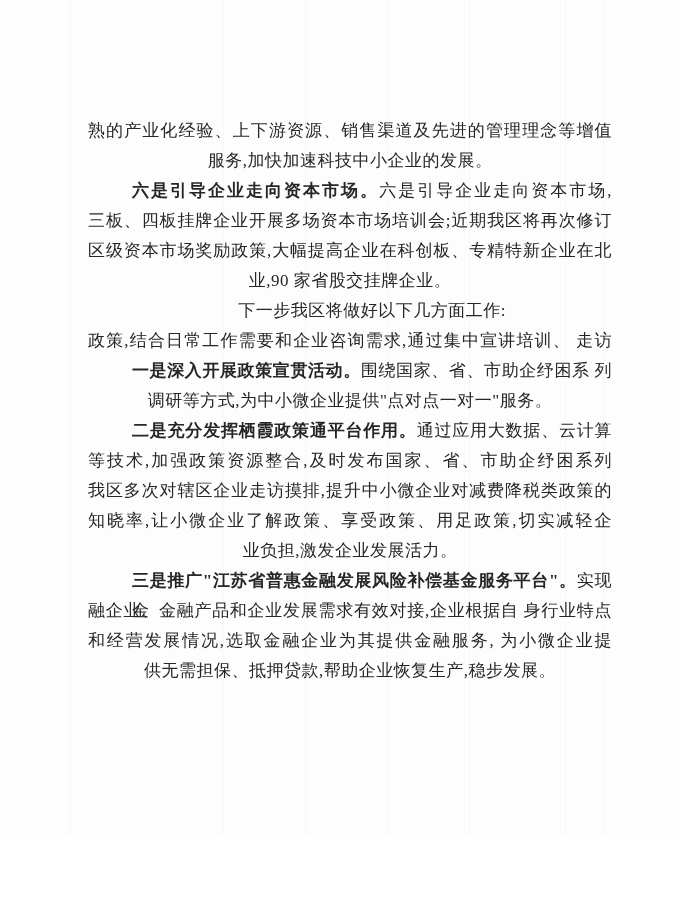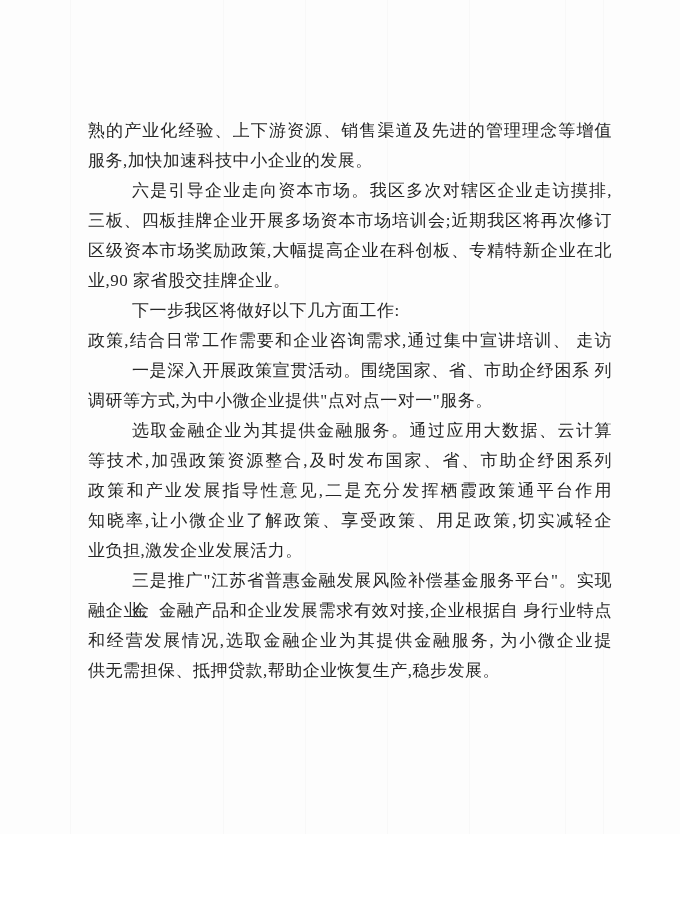--- a/index.html
+++ b/index.html
@@ -31,58 +31,59 @@
     left: 88px;
     top: 116px;
     width: 524px;
     color: #262626;
     font-size: 17px;
   }
   .line {
     height: 30px;
     line-height: 30px;
     letter-spacing: 0.5px;
+    text-align: center;
   }
   .line.fill {
     text-align: justify;
     text-align-last: justify;
   }
   .line.indent {
     padding-left: 44px;
   }
   .lead {
-    font-weight: 400;
+    font-weight: 700;
   }
 </style>
 </head>
 <body>
 
 <div class="paper">
   <div class="scan-stripe" style="left: 70px"></div>
   <div class="scan-stripe" style="left: 223px"></div>
   <div class="scan-stripe" style="left: 305px"></div>
   <div class="scan-stripe" style="left: 387px"></div>
   <div class="scan-stripe" style="left: 469px"></div>
   <div class="scan-stripe" style="left: 565px"></div>
   <div class="scan-stripe" style="left: 603px"></div>
 
   <div class="textblock" id="textblock">
       <div class="line fill"><span>熟的产业化经验、上下游资源、销售渠道及先进的管理理念等增值</span></div>
       <div class="line"><span>服务,加快加速科技中小企业的发展。</span></div>
-      <div class="line fill indent"><span class="lead">六是引导企业走向资本市场。</span><span>我区多次对辖区企业走访摸排,</span></div>
+      <div class="line fill indent"><span class="lead">六是引导企业走向资本市场。</span><span>六是引导企业走向资本市场,</span></div>
       <div class="line fill"><span>三板、四板挂牌企业开展多场资本市场培训会;近期我区将再次修订</span></div>
       <div class="line fill"><span>区级资本市场奖励政策,大幅提高企业在科创板、专精特新企业在北</span></div>
       <div class="line"><span>业,90 家省股交挂牌企业。</span></div>
       <div class="line indent"><span>下一步我区将做好以下几方面工作:</span></div>
       <div class="line fill"><span>政策,结合日常工作需要和企业咨询需求,通过集中宣讲培训、 走访</span></div>
       <div class="line fill indent"><span class="lead">一是深入开展政策宣贯活动。</span><span>围绕国家、省、市助企纾困系 列</span></div>
       <div class="line"><span>调研等方式,为中小微企业提供"点对点一对一"服务。</span></div>
-      <div class="line fill indent"><span class="lead">选取金融企业为其提供金融服务。</span><span>通过应用大数据、云计算</span></div>
+      <div class="line fill indent"><span class="lead">二是充分发挥栖霞政策通平台作用。</span><span>通过应用大数据、云计算</span></div>
       <div class="line fill"><span>等技术,加强政策资源整合,及时发布国家、省、市助企纾困系列</span></div>
-      <div class="line fill"><span>政策和产业发展指导性意见,二是充分发挥栖霞政策通平台作用</span></div>
+      <div class="line fill"><span>我区多次对辖区企业走访摸排,提升中小微企业对减费降税类政策的</span></div>
       <div class="line fill"><span>知晓率,让小微企业了解政策、享受政策、用足政策,切实减轻企</span></div>
       <div class="line"><span>业负担,激发企业发展活力。</span></div>
       <div class="line fill indent"><span class="lead">三是推广"江苏省普惠金融发展风险补偿基金服务平台"。</span><span>实现金</span></div>
       <div class="line fill"><span>融企业、金融产品和企业发展需求有效对接,企业根据自 身行业特点</span></div>
       <div class="line fill"><span>和经营发展情况,选取金融企业为其提供金融服务, 为小微企业提</span></div>
       <div class="line"><span>供无需担保、抵押贷款,帮助企业恢复生产,稳步发展。</span></div>
     </div>
 </div>
 
 </body></html>

